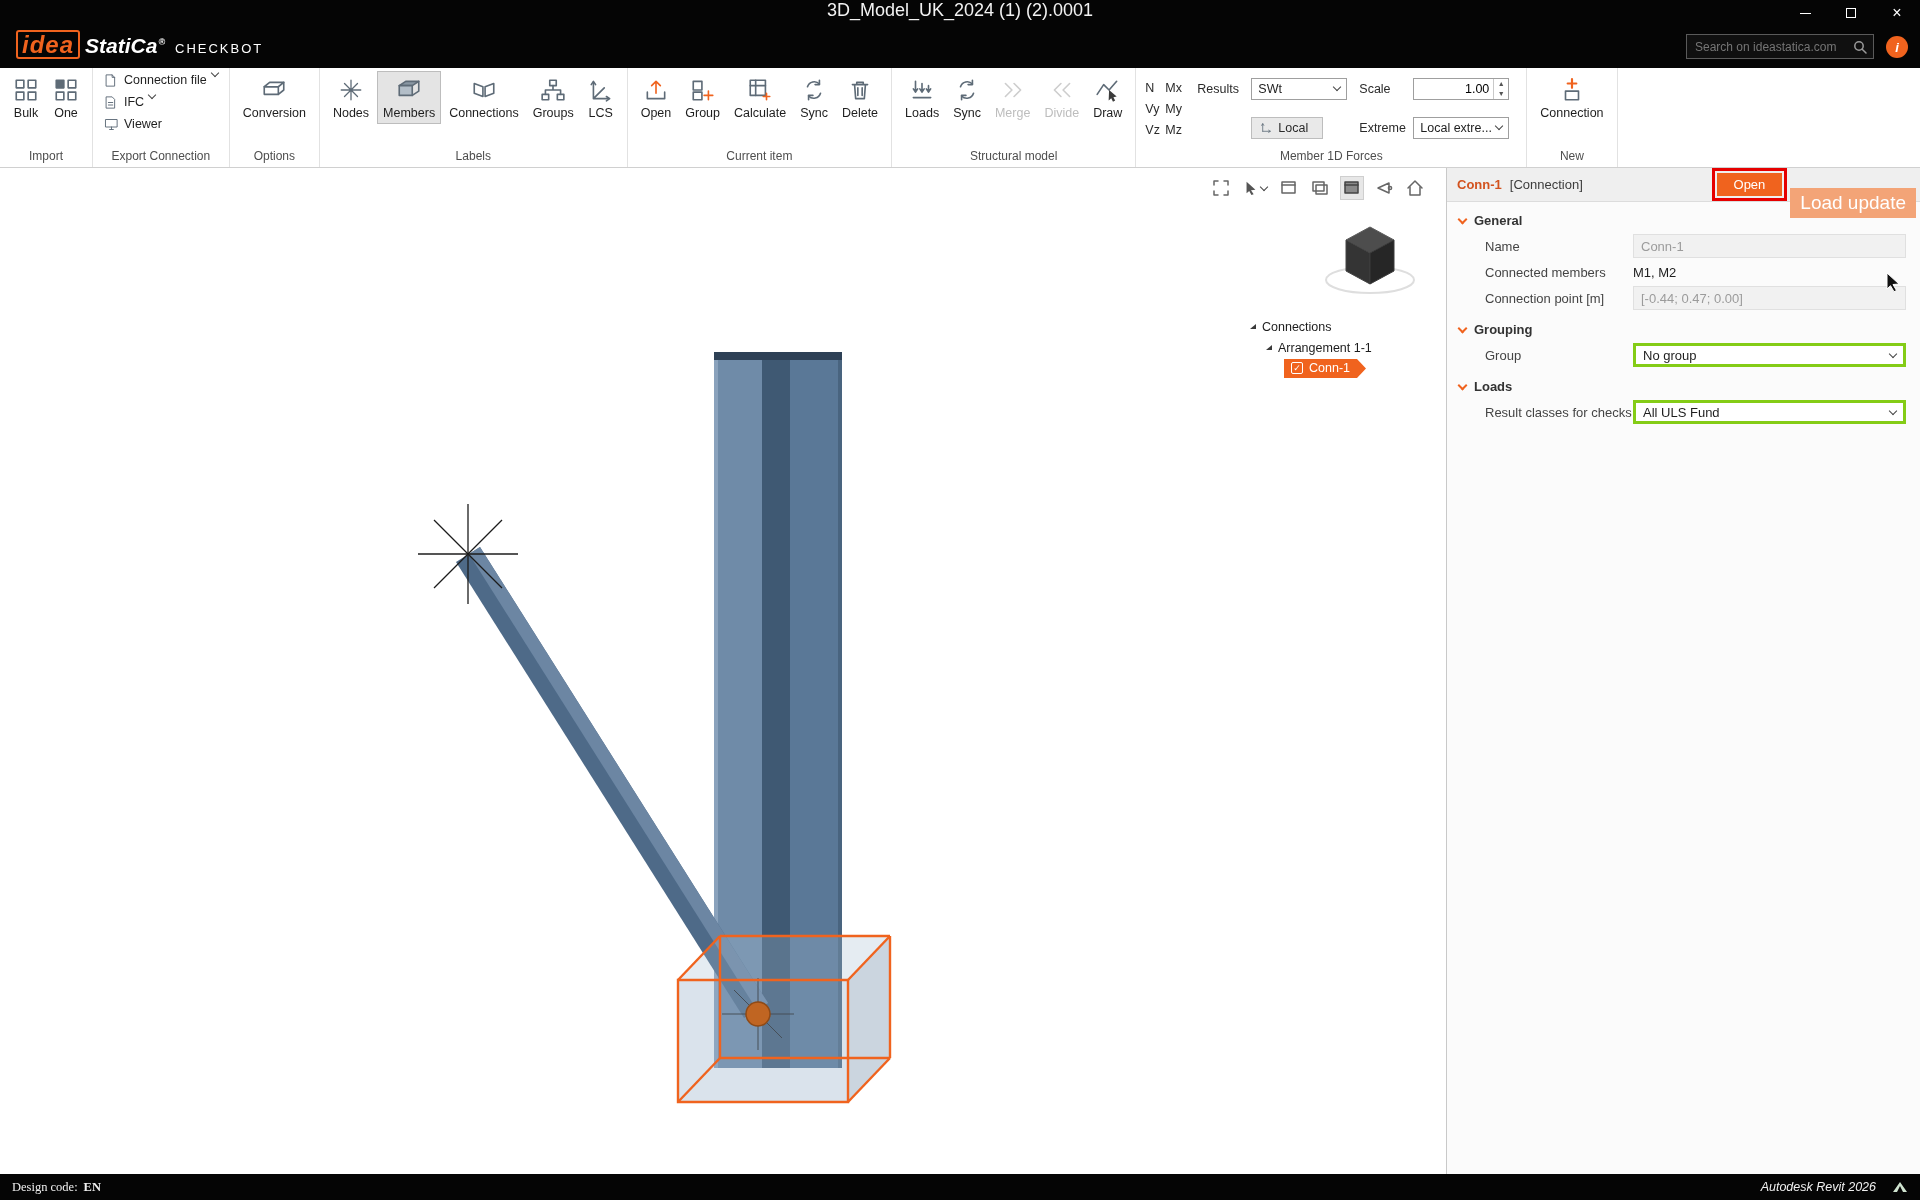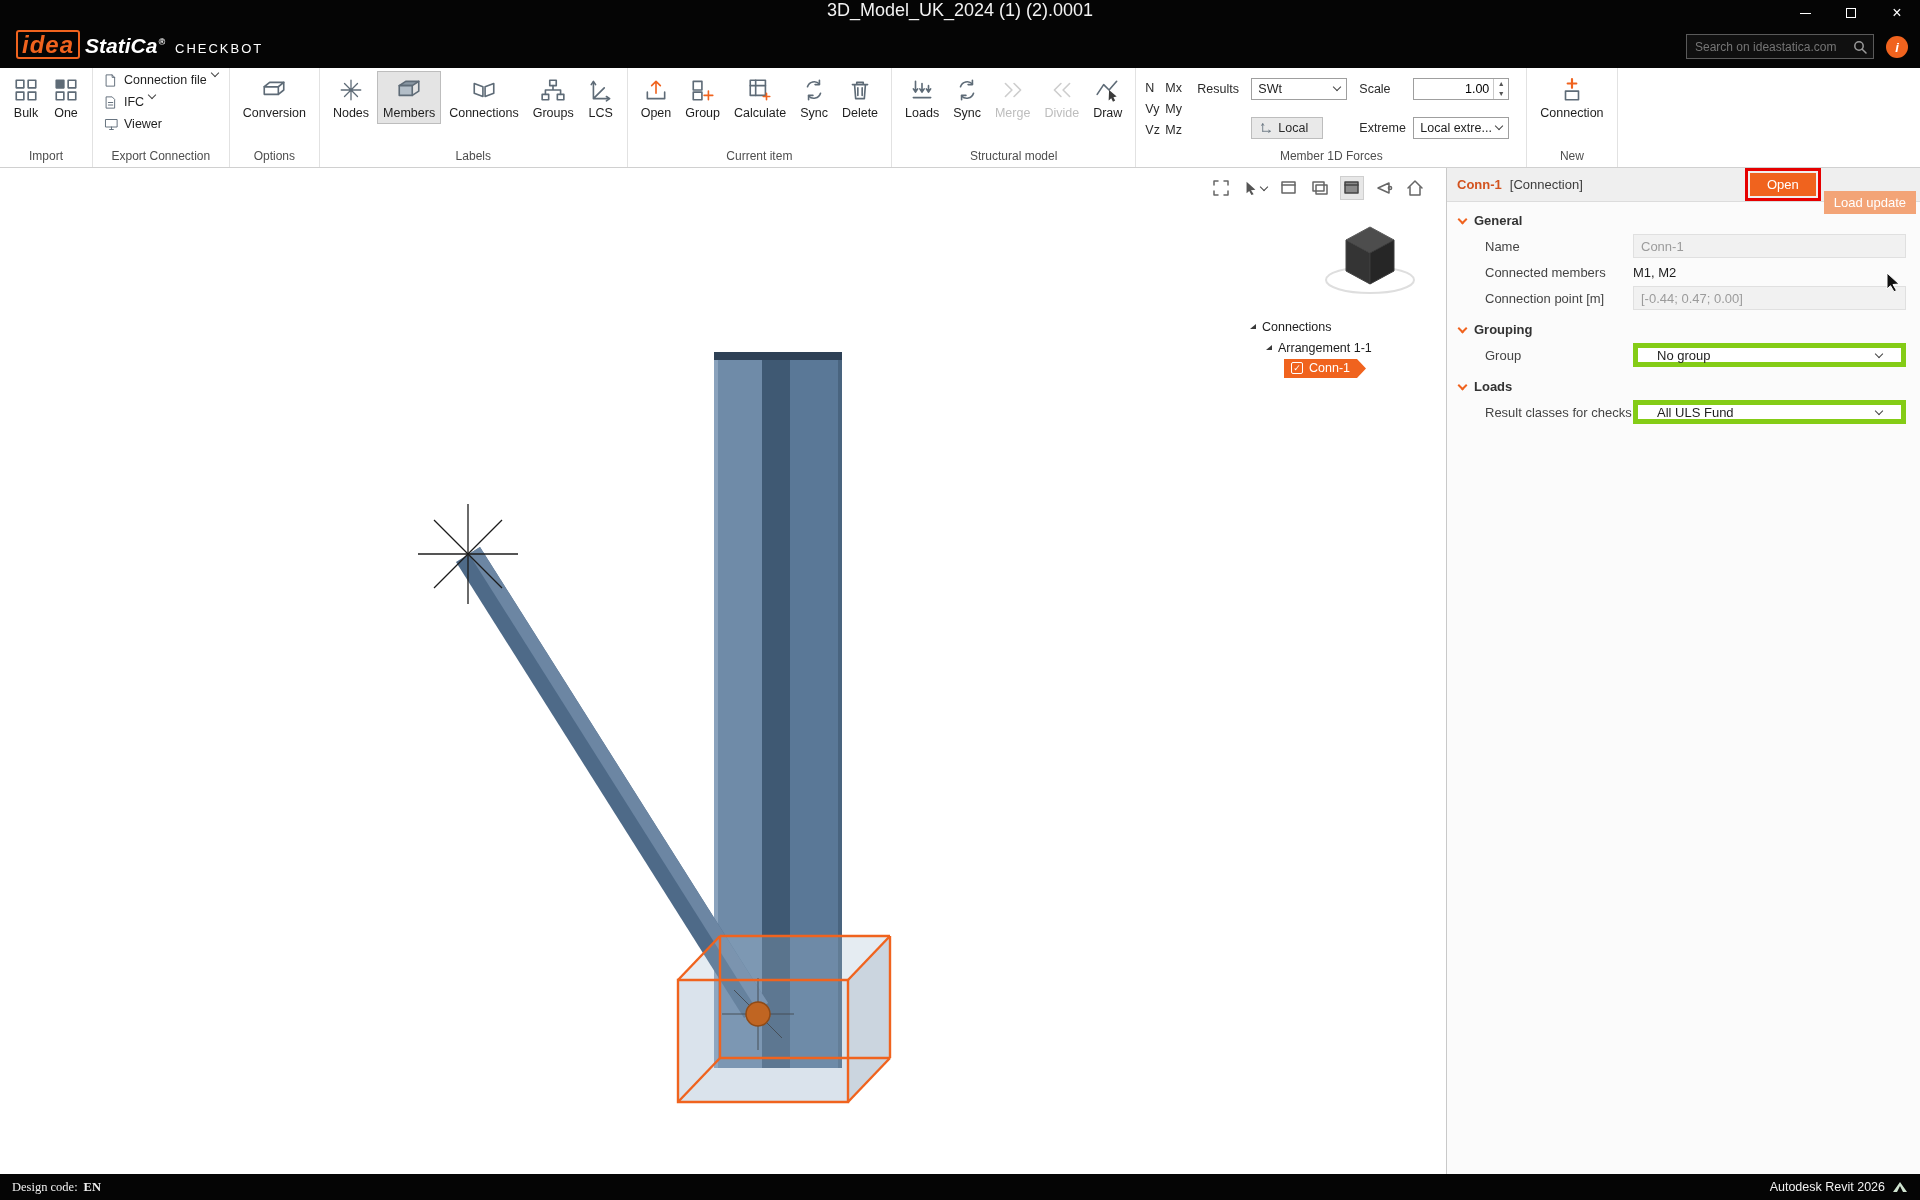--- a/index.html
+++ b/index.html
@@ -78,38 +78,38 @@
     display:flex; align-items:center; justify-content:center; line-height:1; }
   
   .panel { position:relative; width:474px; background:#fbfbfb; border-left:1px solid #c9c9c9; }
   .panel-head { height:34px; background:#efefef; border-bottom:1px solid #dcdcdc;
     display:flex; align-items:center; padding:0 0 0 10px; }
   .panel-title { color:#d2521e; font-weight:bold; font-size:13px; }
   .panel-type { color:#3c3c3c; font-size:13px; margin-left:8px; }
   .panel-btns { margin-left:auto; display:flex; align-items:center; gap:8px; padding-right:4px; }
   .btn-open { background:#f0631e; color:#fff; font-size:13px; padding:4px 17px; border:none;
     outline:3px solid #e60000; outline-offset:2px; }
-  .btn-loadupd { background:#f3a477; color:#fff; font-size:13px; padding:4px 10px; border:none;margin-top:36px; }
+  .btn-loadupd { background:#f3a477; color:#fff; font-size:19px; padding:4px 10px; border:none;margin-top:36px; }
   .sec-head { display:flex; align-items:center; gap:8px; padding:11px 10px 5px 12px; font-size:13px; color:#333; font-weight:bold; }
   .sec-chev { width:7px; height:7px; border-right:2px solid #f0631e; border-bottom:2px solid #f0631e;
     transform:rotate(45deg); margin-top:-3px; }
   .prow { display:flex; align-items:center; min-height:26px; padding:0 14px 0 38px; }
   .plabel { flex:0 0 148px; font-size:13px; color:#444; }
   .pctrl { flex:1; display:flex; align-items:center; }
   input.dis { width:100%; height:24px; background:#f1f1f1; border:1px solid #e0e0e0; color:#9b9b9b;
     font-size:13px; padding:0 7px; }
   .plain { font-size:13px; color:#1e1e1e; }
-  .pdd { width:100%; height:24px; background:#fff; border:5px solid #84cc16; display:flex; align-items:center;
-    justify-content:space-between; padding:0 19px; font-size:13px; color:#1e1e1e; }
+  .pdd { width:100%; height:24px; background:#fff; border:3px solid #84cc16; display:flex; align-items:center;
+    justify-content:space-between; padding:0 7px; font-size:13px; color:#1e1e1e; }
   .cursorarrow { position:absolute; left:438px; top:104px; }
   
   .statusbar { height:26px; background:#050505; color:#f0f0f0; display:flex; align-items:center;
     padding:0 12px; font-size:12.5px; }
   .status-left { display:flex; gap:6px; align-items:center;font-family:Liberation Serif, serif; }
-  .status-right { margin-left:auto; display:flex; align-items:center; gap:7px; }
+  .status-right { margin-left:auto; display:flex; align-items:center; gap:16px;font-style:italic; }
   .bold { font-weight:bold; }
 </style>
 </head>
 <body>
 
 <div class="topblack">
   <div class="titlerow">
     <span>3D_Model_UK_2024 (1) (2).0001</span>
   </div>
   <div class="winctrls">

